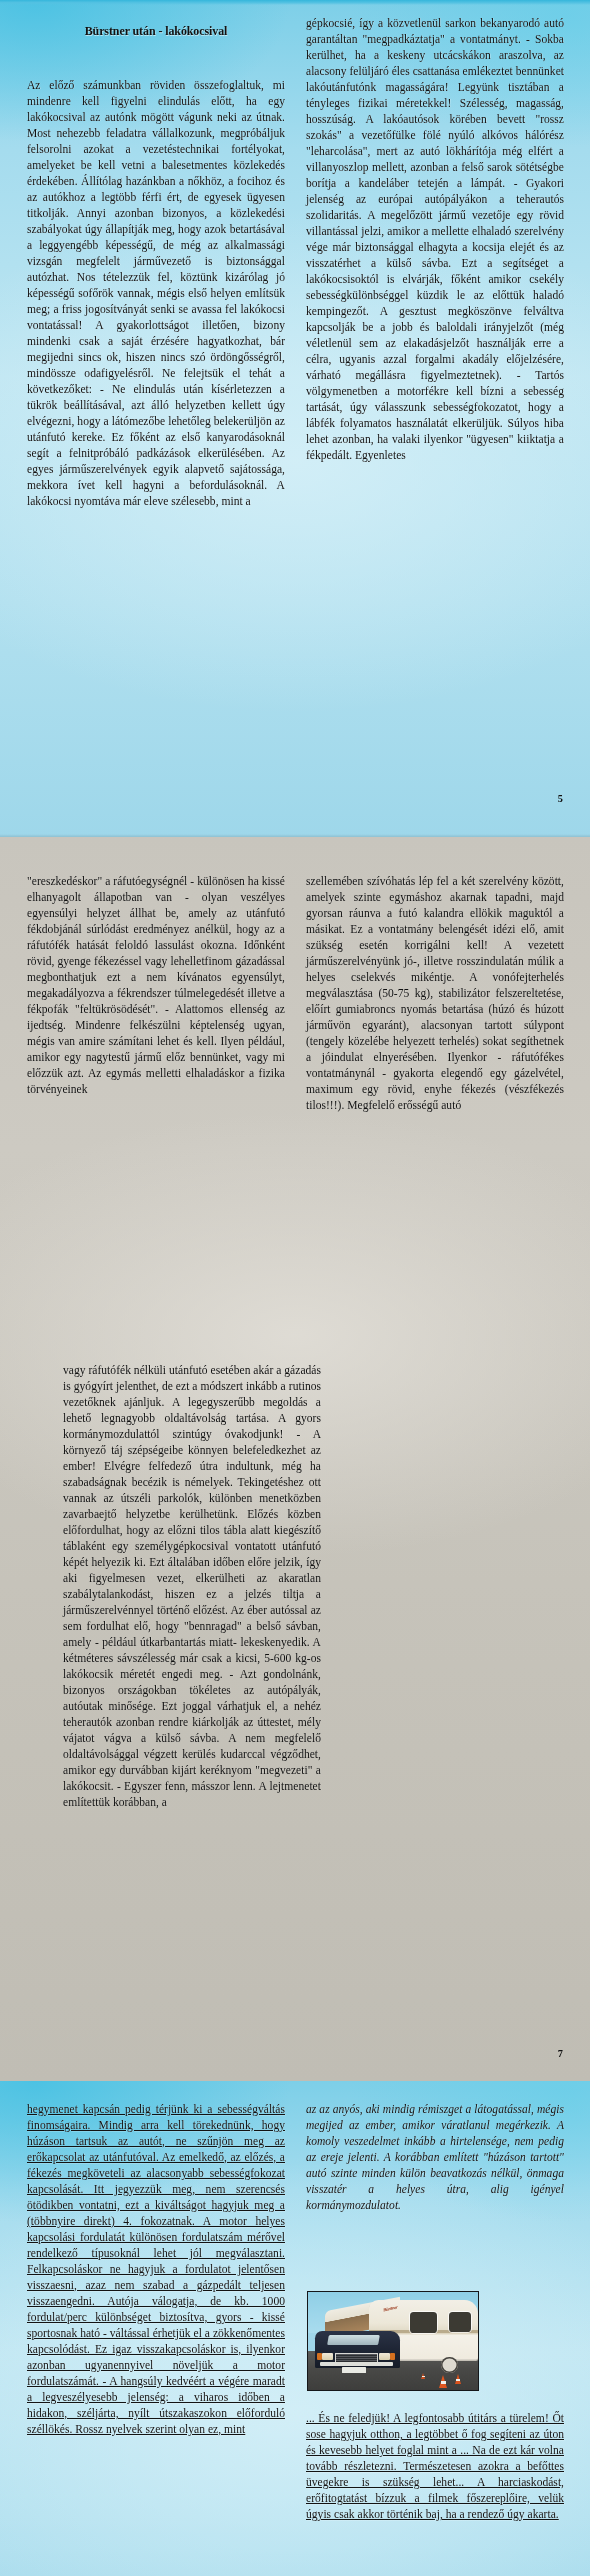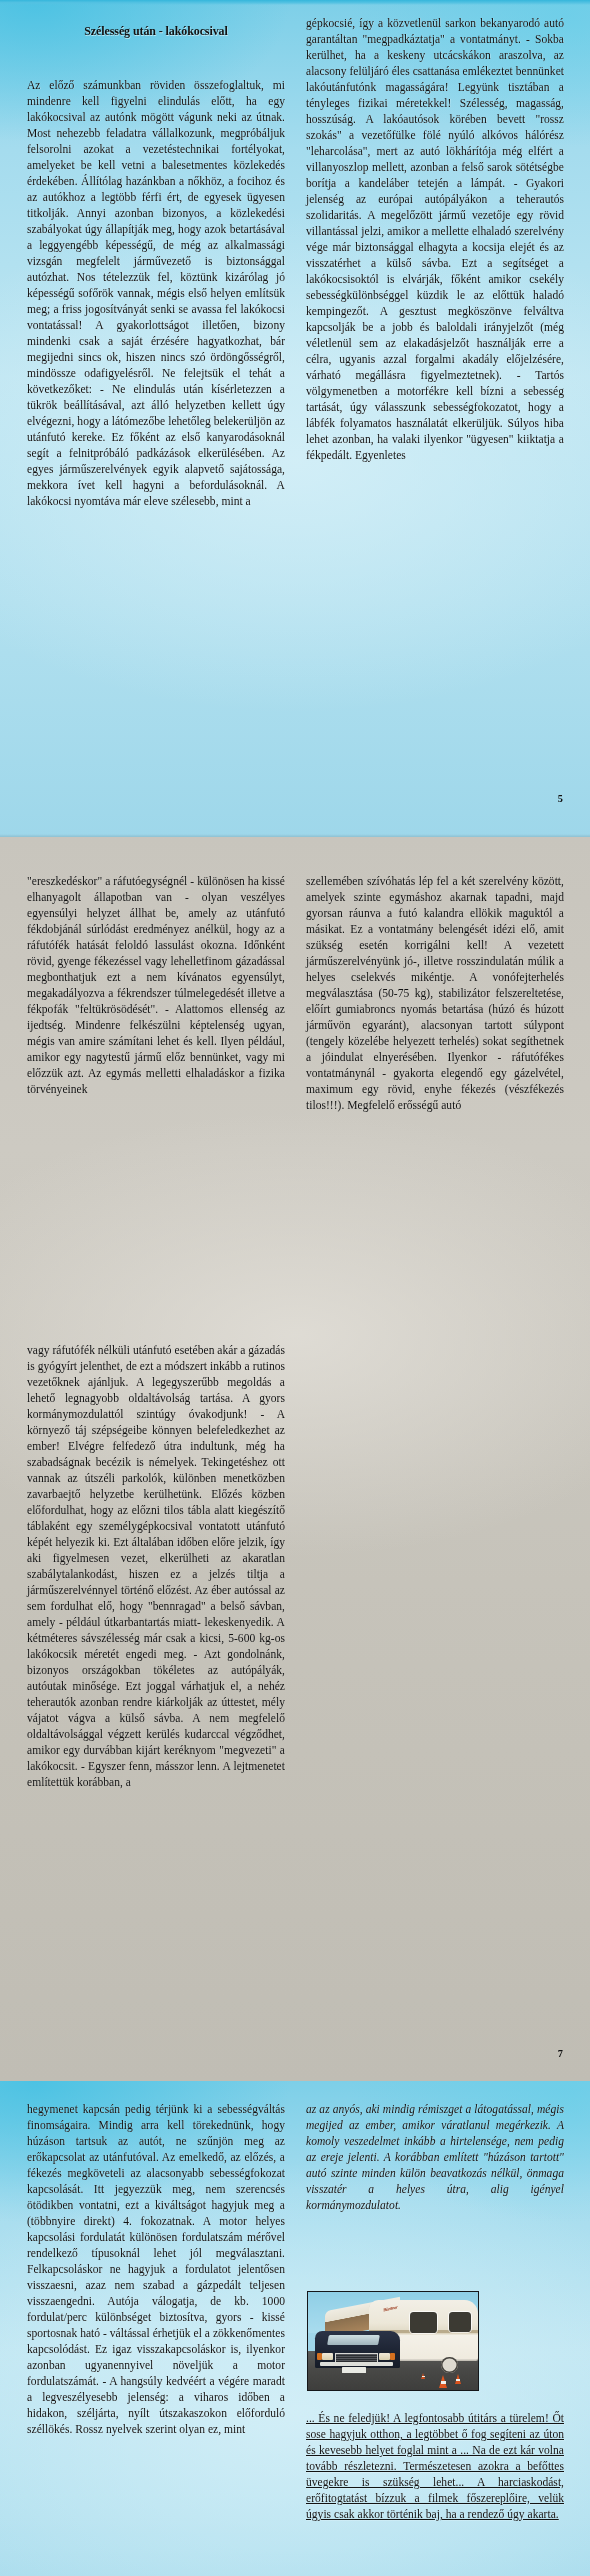--- a/index.html
+++ b/index.html
@@ -199,21 +199,21 @@
   .ph-cone.c3::after{left:-1.3px;top:2.6px;width:2.6px;height:1.5px;}
 </style>
 </head>
 <body>
 
 <div class="page">
 
   <section class="panel panel-blue panel-1">
     <div class="scan-top-edge"></div>
 
-    <h1 class="article-title">Szélesség után - lakókocsival</h1>
+    <h1 class="article-title">Bürstner után - lakókocsival</h1>
 
     <div class="cols">
       <div class="col col-left" style="top:63px;margin-top:15px;">
         <p>Az előző számunkban röviden összefoglaltuk, mi mindenre kell figyelni elindulás előtt, ha egy lakókocsival az autónk mögött vágunk neki az útnak. Most nehezebb feladatra vállalkozunk, megpróbáljuk felsorolni azokat a vezetéstechnikai fortélyokat, amelyeket be kell vetni a balesetmentes közlekedés érdekében. Állítólag hazánkban a nőkhöz, a focihoz és az autókhoz a legtöbb férfi ért, de egyesek ügyesen titkolják. Annyi azonban bizonyos, a közlekedési szabályokat úgy állapítják meg, hogy azok betartásával a leggyengébb képességű, de még az alkalmassági vizsgán megfelelt járművezető is biztonsággal autózhat. Nos tételezzük fel, köztünk kizárólag jó képességű sofőrök vannak, mégis első helyen említsük meg; a friss jogosítványát senki se avassa fel lakókocsi vontatással!
 A gyakorlottságot illetően, bizony mindenki csak a saját érzésére hagyatkozhat, bár megijedni sincs ok, hiszen nincs szó ördöngősségről, mindössze odafigyelésről. Ne felejtsük el tehát a következőket:
 - Ne elindulás után kísérletezzen a tükrök beállításával, azt álló helyzetben kellett úgy elvégezni, hogy a látómezőbe lehetőleg belekerüljön az utánfutó kereke. Ez főként az első kanyarodásoknál segít a felnitpróbáló padkázások elkerülésében. Az egyes járműszerelvények egyik alapvető sajátossága, mekkora ívet kell hagyni a befordulásoknál. A lakókocsi nyomtáva már eleve szélesebb, mint a</p>
       </div>
       <div class="col col-right" style="top:15.5px;">
         <p>gépkocsié, így a közvetlenül sarkon bekanyarodó autó garantáltan "megpadkáztatja" a vontatmányt.
 - Sokba kerülhet, ha a keskeny utcácskákon araszolva, az alacsony felüljáró éles csattanása emlékeztet bennünket lakóutánfutónk magasságára! Legyünk tisztában a tényleges fizikai méretekkel! Szélesség, magasság, hosszúság. A lakóautósok körében bevett "rossz szokás" a vezetőfülke fölé nyúló alkóvos hálórész "leharcolása", mert az autó lökhárítója még elfért a villanyoszlop mellett, azonban a felső sarok sötétségbe borítja a kandeláber tetején a lámpát.
@@ -228,34 +228,34 @@
 
   <section class="panel panel-gray panel-2">
     <div class="cols">
       <div class="col col-left" style="top:37px;">
         <p>"ereszkedéskor" a ráfutóegységnél - különösen ha kissé elhanyagolt állapotban van - olyan veszélyes egyensúlyi helyzet állhat be, amely az utánfutó fékdobjánál súrlódást eredményez anélkül, hogy az a ráfutófék hatását feloldó lassulást okozna. Időnként rövid, gyenge fékezéssel vagy lehelletfinom gázadással megbonthatjuk ezt a nem kívánatos egyensúlyt, megakadályozva a fékrendszer túlmelegedését illetve a fékpofák "feltükrösödését".
 - Alattomos ellenség az ijedtség. Mindenre felkészülni képtelenség ugyan, mégis van amire számítani lehet és kell. Ilyen például, amikor egy nagytestű jármű előz bennünket, vagy mi előzzük azt. Az egymás melletti elhaladáskor a fizika törvényeinek</p>
       </div>
       <div class="col col-right" style="top:37px;">
         <p>szellemében szívóhatás lép fel a két szerelvény között, amelyek szinte egymáshoz akarnak tapadni, majd gyorsan ráunva a futó kalandra ellökik maguktól a másikat. Ez a vontatmány belengését idézi elő, amit szükség esetén korrigálni kell! A vezetett járműszerelvényünk jó-, illetve rosszindulatán múlik a helyes cselekvés mikéntje. A vonófejterhelés megválasztása (50-75 kg), stabilizátor felszereltetése, előírt gumiabroncs nyomás betartása (húzó és húzott járművön egyaránt), alacsonyan tartott súlypont (tengely közelébe helyezett terhelés) sokat segíthetnek a jóindulat elnyerésében. Ilyenkor - ráfutófékes vontatmánynál - gyakorta elegendő egy gázelvétel, maximum egy rövid, enyhe fékezés (vészfékezés tilos!!!). Megfelelő erősségű autó</p>
       </div>
-      <div class="col col-left" style="top:506px;">
+      <div class="col col-left" style="top:526px;margin-left:36px;">
         <p>vagy ráfutófék nélküli utánfutó esetében akár a gázadás is gyógyírt jelenthet, de ezt a módszert inkább a rutinos vezetőknek ajánljuk. A legegyszerűbb megoldás a lehető legnagyobb oldaltávolság tartása. A gyors kormánymozdulattól szintúgy óvakodjunk!
 - A környező táj szépségeibe könnyen belefeledkezhet az ember! Elvégre felfedező útra indultunk, még ha szabadságnak becézik is némelyek. Tekingetéshez ott vannak az útszéli parkolók, különben menetközben zavarbaejtő helyzetbe kerülhetünk. Előzés közben előfordulhat, hogy az előzni tilos tábla alatt kiegészítő táblaként egy személygépkocsival vontatott utánfutó képét helyezik ki. Ezt általában időben előre jelzik, így aki figyelmesen vezet, elkerülheti az akaratlan szabálytalankodást, hiszen ez a jelzés tiltja a járműszerelvénnyel történő előzést. Az éber autóssal az sem fordulhat elő, hogy "bennragad" a belső sávban, amely - például útkarbantartás miatt- lekeskenyedik. A kétméteres sávszélesség már csak a kicsi, 5-600 kg-os lakókocsik méretét engedi meg.
 - Azt gondolnánk, bizonyos országokban tökéletes az autópályák, autóutak minősége. Ezt joggal várhatjuk el, a nehéz teherautók azonban rendre kiárkolják az úttestet, mély vájatot vágva a külső sávba. A nem megfelelő oldaltávolsággal végzett kerülés kudarccal végződhet, amikor egy durvábban kijárt keréknyom "megvezeti" a lakókocsit.
 - Egyszer fenn, másszor lenn. A lejtmenetet említettük korábban, a</p>
       </div>
     </div>
 
     <div class="page-no" style="right:27px;bottom:21.6px;">7</div>
   </section>
 
   <section class="panel panel-blue panel-3">
     <div class="cols">
-      <div class="col col-left" style="top:20.6px;">
+      <div class="col col-left" style="top:20.6px;text-decoration:underline;">
         <p>hegymenet kapcsán pedig térjünk ki a sebességváltás finomságaira. Mindig arra kell törekednünk, hogy húzáson tartsuk az autót, ne szűnjön meg az erőkapcsolat az utánfutóval. Az emelkedő, az előzés, a fékezés megköveteli az alacsonyabb sebességfokozat kapcsolását. Itt jegyezzük meg, nem szerencsés ötödikben vontatni, ezt a kiváltságot hagyjuk meg a (többnyire direkt) 4. fokozatnak. A motor helyes kapcsolási fordulatát különösen fordulatszám mérővel rendelkező típusoknál lehet jól megválasztani. Felkapcsoláskor ne hagyjuk a fordulatot jelentősen visszaesni, azaz nem szabad a gázpedált teljesen visszaengedni. Autója válogatja, de kb. 1000 fordulat/perc különbséget biztosítva, gyors - kissé sportosnak ható - váltással érhetjük el a zökkenőmentes kapcsolódást. Ez igaz visszakapcsoláskor is, ilyenkor azonban ugyanennyivel növeljük a motor fordulatszámát.
 - A hangsúly kedvéért a végére maradt a legveszélyesebb jelenség: a viharos időben a hidakon, széljárta, nyílt útszakaszokon előforduló széllökés. Rossz nyelvek szerint olyan ez, mint</p>
       </div>
       <div class="col col-right" style="top:20.6px;font-style:italic;">
         <p>az az anyós, aki mindig rémiszget a látogatással, mégis megijed az ember, amikor váratlanul megérkezik. A komoly veszedelmet inkább a hirtelensége, nem pedig az ereje jelenti. A korábban említett "húzáson tartott" autó szinte minden külön beavatkozás nélkül, önmaga visszatér a helyes útra, alig igényel kormánymozdulatot.</p>
       </div>
       <div class="col col-right" style="top:330px;text-decoration:underline;">
         <p>... És ne feledjük! A legfontosabb útitárs a türelem! Őt sose hagyjuk otthon, a legtöbbet ő fog segíteni az úton és kevesebb helyet foglal mint a ... Na de ezt kár volna tovább részletezni. Természetesen azokra a befőttes üvegekre is szükség lehet... A harciaskodást, erőfitogtatást bízzuk a filmek főszereplőire, velük úgyis csak akkor történik baj, ha a rendező úgy akarta.</p>
       </div>
     </div>

